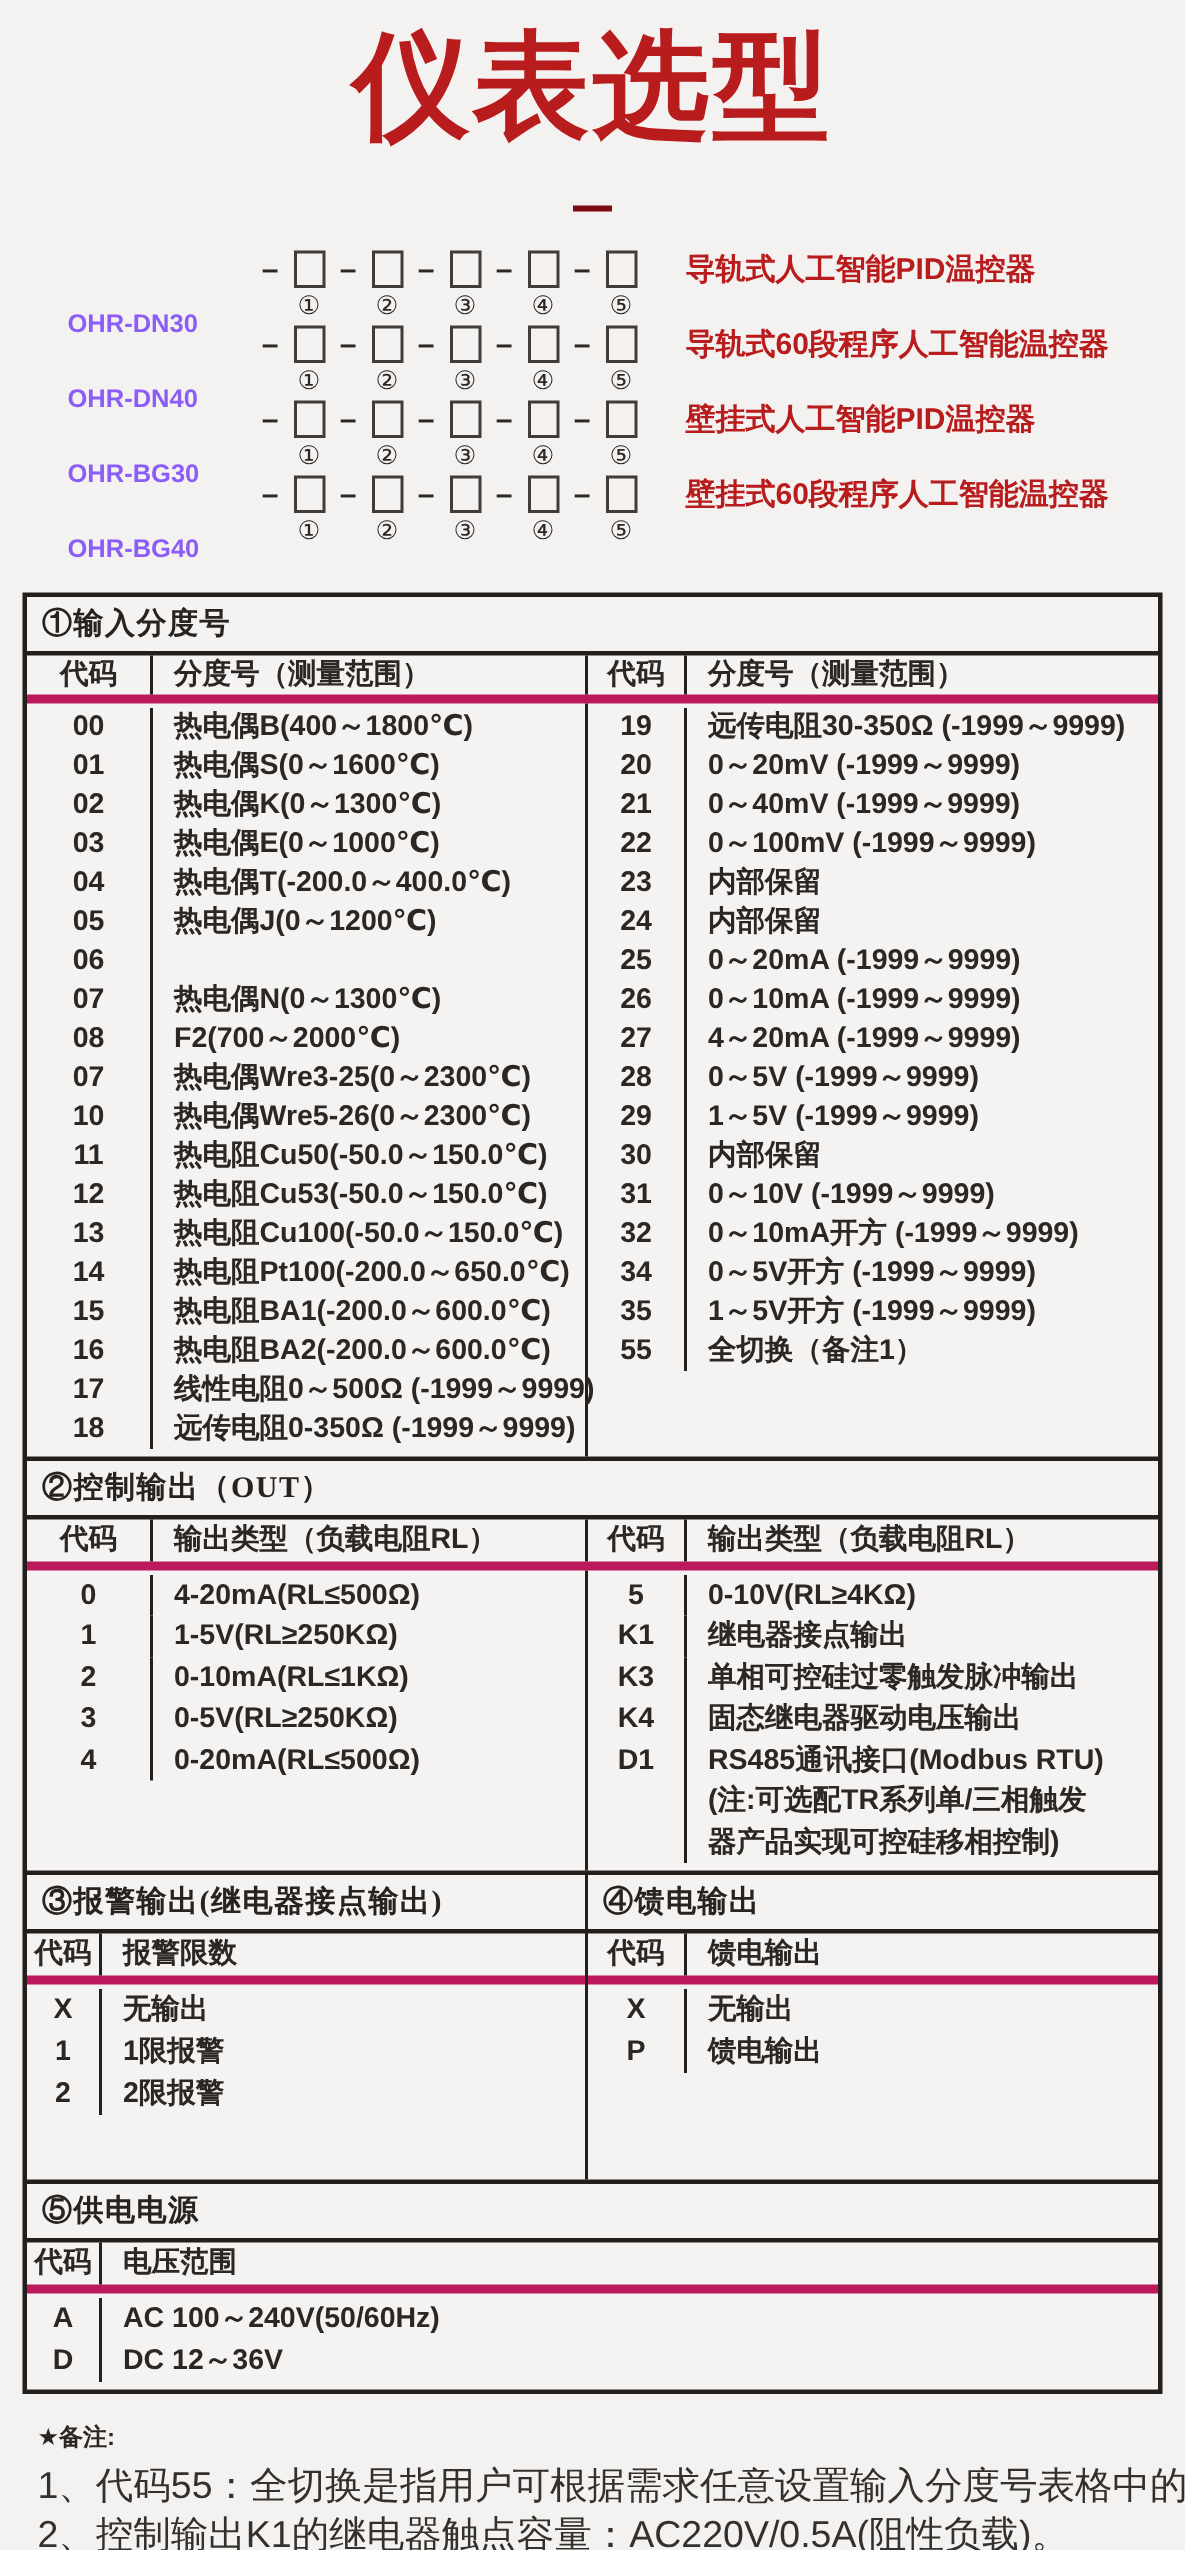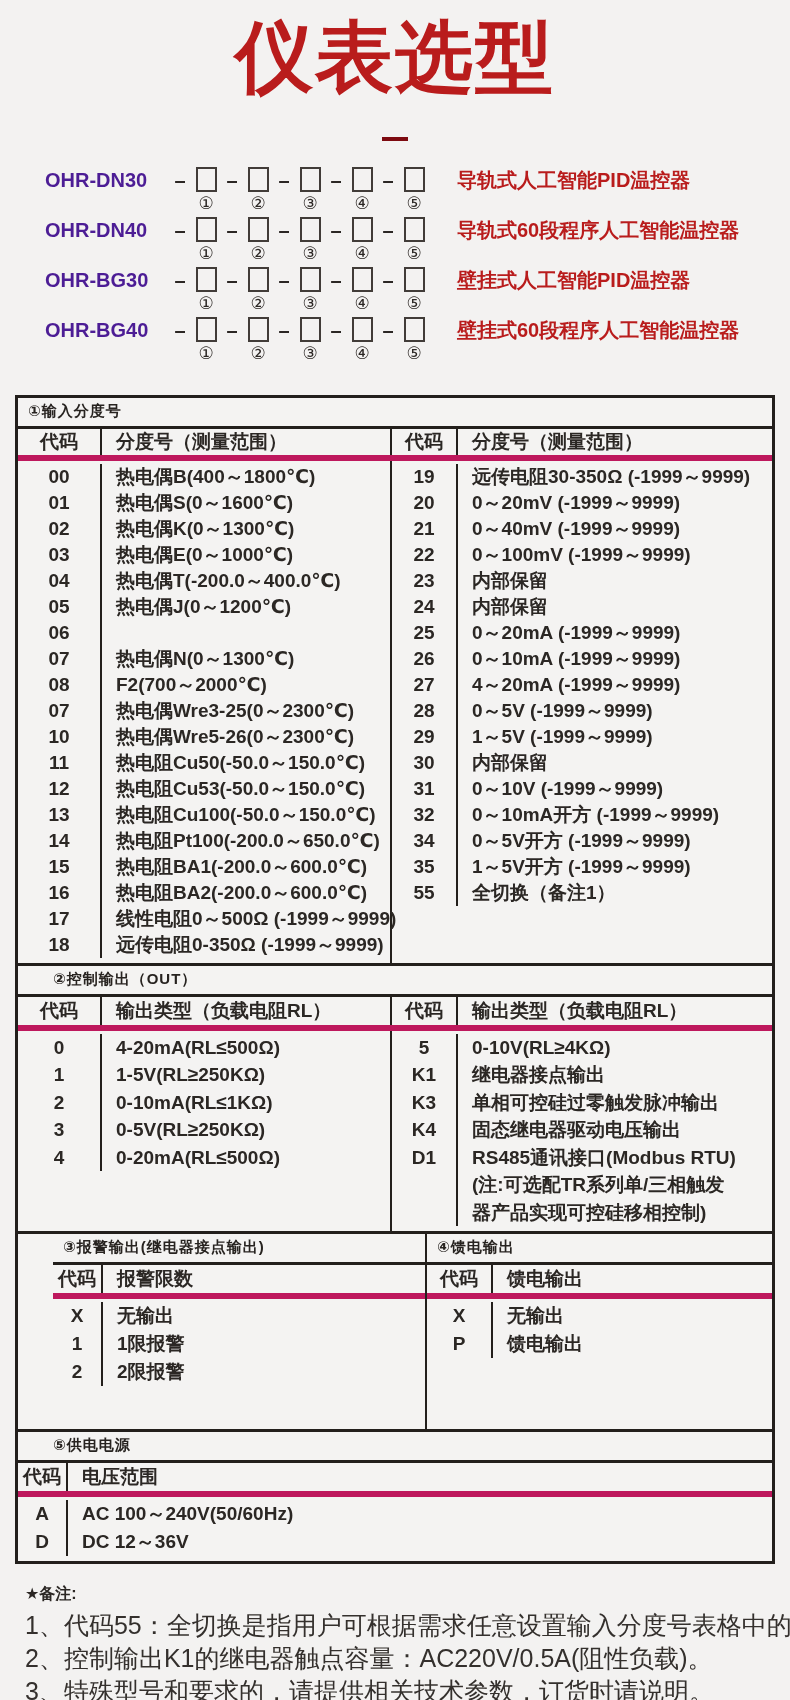--- a/index.html
+++ b/index.html
@@ -14,32 +14,32 @@
   
   .page-title{
     margin:0;padding-top:14px;text-align:center;
     font-size:78px;line-height:1.12;font-weight:900;color:#b91c1c;letter-spacing:2px;
   }
   .title-dash{width:26px;height:4px;margin:36px auto 0;background:#7d0a10;}
 
   
   .models{margin:26px 0 0 45px;}
   .model{display:flex;align-items:flex-start;height:50px;}
-  .m-name{width:122px;font-size:20px;font-weight:700;letter-spacing:0;line-height:26px;color:#4c1d95;white-space:nowrap;}
+  .m-name{width:122px;font-size:17px;font-weight:700;letter-spacing:0;line-height:26px;color:#8b5cf6;white-space:nowrap;margin-top:36px;}
   .m-slots{display:flex;align-items:flex-start;}
   .m-sep{width:26px;text-align:center;font-size:20px;font-weight:700;line-height:26px;color:#2b2724;}
   .slot{display:flex;flex-direction:column;align-items:center;width:26px;}
   .box{width:21px;height:25px;border:2px solid #413c38;background:transparent;box-sizing:border-box;}
   .circ{font-size:17px;line-height:20px;margin-top:2px;color:#2b2724;}
   .m-desc{margin-left:30px;font-size:20px;font-weight:600;line-height:27px;color:#b91c1c;white-space:nowrap;}
 
   
   .spec-table{margin:28px 15px 0;border:3px solid #231f1c;background:#f4f3f2;}
-  .sec-head{font-size:15px;font-weight:800;color:#272320;padding:4px 10px 5px;border-bottom:3px solid #231f1c;letter-spacing:1px;}
-  .bt{border-top:3px solid #231f1c;padding-left:35px;}
+  .sec-head{font-size:20px;font-weight:800;color:#272320;padding:4px 10px 5px;border-bottom:3px solid #231f1c;letter-spacing:1px;font-family:Liberation Serif, serif;}
+  .bt{border-top:3px solid #231f1c;}
   .half-wrap{display:flex;align-items:stretch;}
   .half{box-sizing:border-box;}
   .half.left{width:374px;border-right:2px solid #231f1c;flex:none;}
   .half.right{flex:1;}
   .colhead{border-bottom:6px solid #be185d;}
   .trow{display:flex;}
   .tcell{font-size:19px;font-weight:600;color:#2b2724;line-height:26px;box-sizing:border-box;}
   .th{font-weight:700;line-height:31px;}
   .code{text-align:center;border-right:2px solid #231f1c;flex:none;}
   .desc{flex:1;padding-left:14px;white-space:nowrap;}

